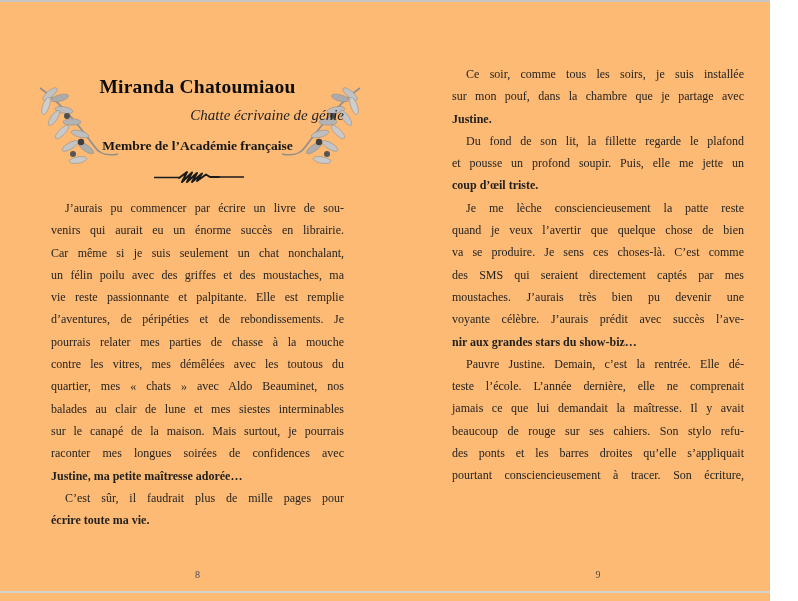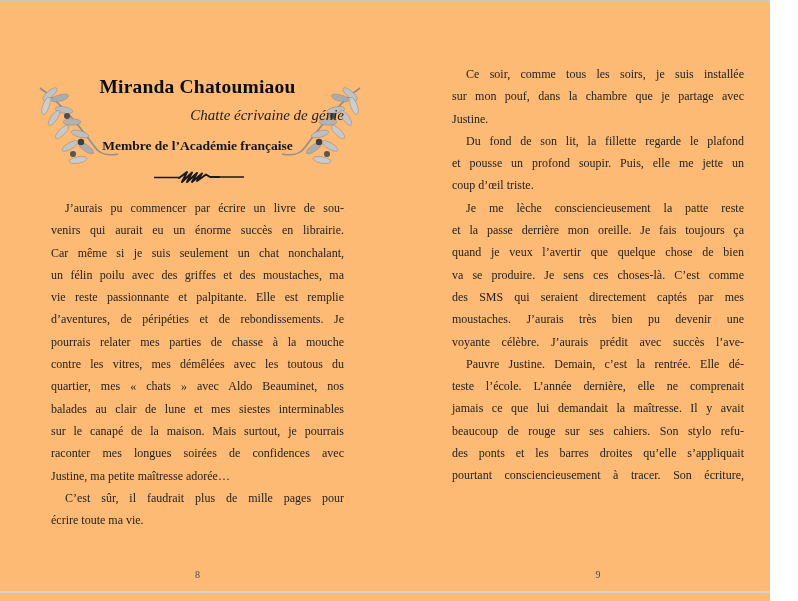--- a/index.html
+++ b/index.html
@@ -38,21 +38,21 @@
   .body-left{left:51px;top:197px;width:293px;}
   .body-right{left:452px;top:63px;width:292px;}
   .line{
     height:22.3px;
     text-align:justify;
     text-align-last:justify;
     white-space:nowrap;
     overflow:visible;
   }
   .line.first{text-indent:14px;}
-  .line.plast{text-align-last:left;}
+  .line.plast{text-align-last:left;font-weight:bold;}
 
   
   .page-number{
     position:absolute;top:569px;width:293px;text-align:center;
     font-size:10px;color:#4a4a52;
   }
   .pn-left{left:51px;}
   .pn-right{left:452px;width:292px;}
 </style>
 </head>
@@ -137,26 +137,26 @@
 
   <div>
     <div class="page-body body-right">
         <div class="line first">Ce soir, comme tous les soirs, je suis installée</div>
         <div class="line">sur mon pouf, dans la chambre que je partage avec</div>
         <div class="line plast">Justine.</div>
         <div class="line first">Du fond de son lit, la fillette regarde le plafond</div>
         <div class="line">et pousse un profond soupir. Puis, elle me jette un</div>
         <div class="line plast">coup d’œil triste.</div>
         <div class="line first">Je me lèche consciencieusement la patte reste</div>
-        <div class="line">et la passe derrière mon oreille. Je fais toujours ça</div>
         <div class="line">quand je veux l’avertir que quelque chose de bien</div>
         <div class="line">va se produire. Je sens ces choses-là. C’est comme</div>
         <div class="line">des SMS qui seraient directement captés par mes</div>
         <div class="line">moustaches. J’aurais très bien pu devenir une</div>
         <div class="line">voyante célèbre. J’aurais prédit avec succès l’ave-</div>
+        <div class="line plast">nir aux grandes stars du show-biz…</div>
         <div class="line first">Pauvre Justine. Demain, c’est la rentrée. Elle dé-</div>
         <div class="line">teste l’école. L’année dernière, elle ne comprenait</div>
         <div class="line">jamais ce que lui demandait la maîtresse. Il y avait</div>
         <div class="line">beaucoup de rouge sur ses cahiers. Son stylo refu-</div>
         <div class="line">des ponts et les barres droites qu’elle s’appliquait</div>
         <div class="line">pourtant consciencieusement à tracer. Son écriture,</div>
       </div>
     <div class="page-number pn-right">9</div>
   </div>
 

